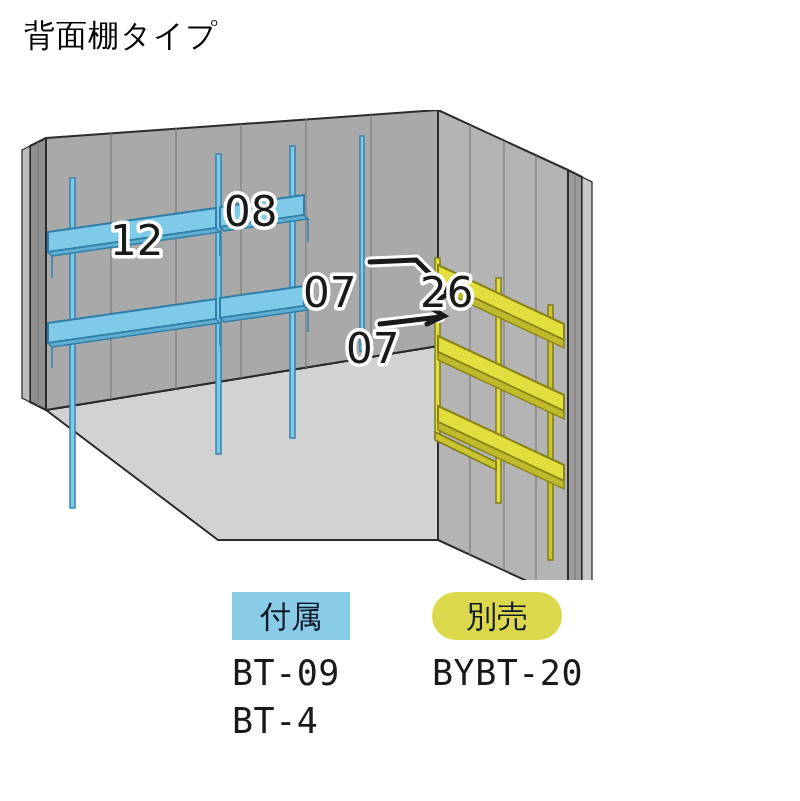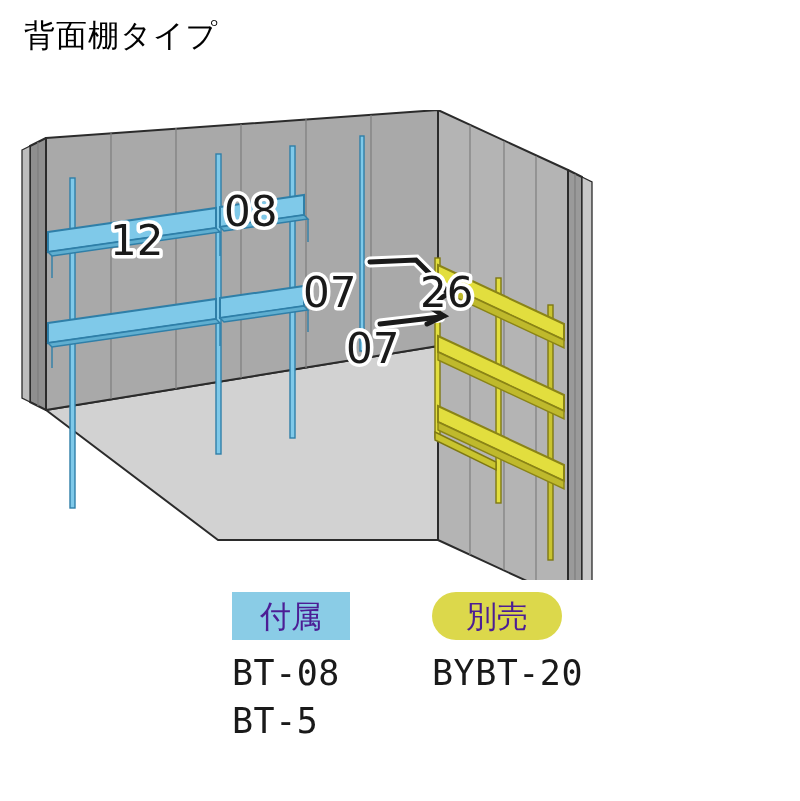--- a/index.html
+++ b/index.html
@@ -51,21 +51,21 @@
   .legend-col.included { left: 232px; }
   .legend-col.optional { left: 432px; }
 
   .legend-badge {
     display: block;
     width: 118px;
     height: 48px;
     line-height: 48px;
     text-align: center;
     font-size: 31px;
-    color: #4c1d95;
+    color: #0f172a;
     font-family: "DejaVu Sans", "Liberation Sans", sans-serif;
     box-sizing: border-box;
   }
   .legend-badge.included { background: #8ACCE6; width: 118px; }
   .legend-badge.optional { background: #DCD84B; width: 130px; border-radius: 24px; }
 
   .legend-codes {
     margin-top: 9px;
     font-size: 35px;
     line-height: 1.38;
@@ -223,22 +223,22 @@
       <text class="lbl" x="412" y="197">26</text>
     </g>
   </svg>
 </div>
 
 <div id="legend">
 
   <div class="legend-col included">
     <span class="legend-badge included">付属</span>
     <div class="legend-codes">
-      <div>BT-08</div>
-      <div>BT-5</div>
+      <div>BT-09</div>
+      <div>BT-4</div>
     </div>
   </div>
 
   <div class="legend-col optional">
     <span class="legend-badge optional">別売</span>
     <div class="legend-codes">
       <div>BYBT-20</div>
     </div>
   </div>
 

